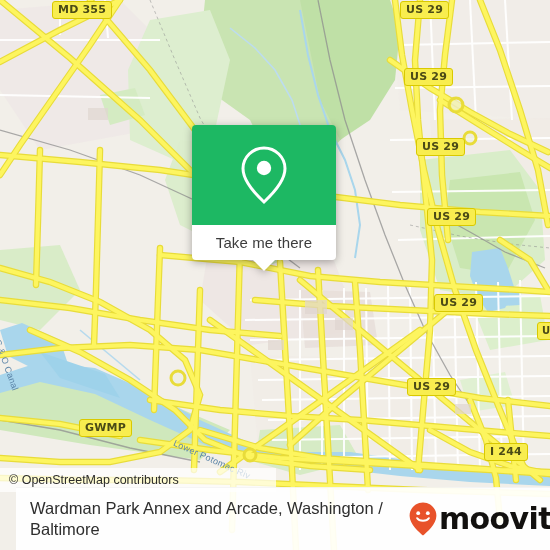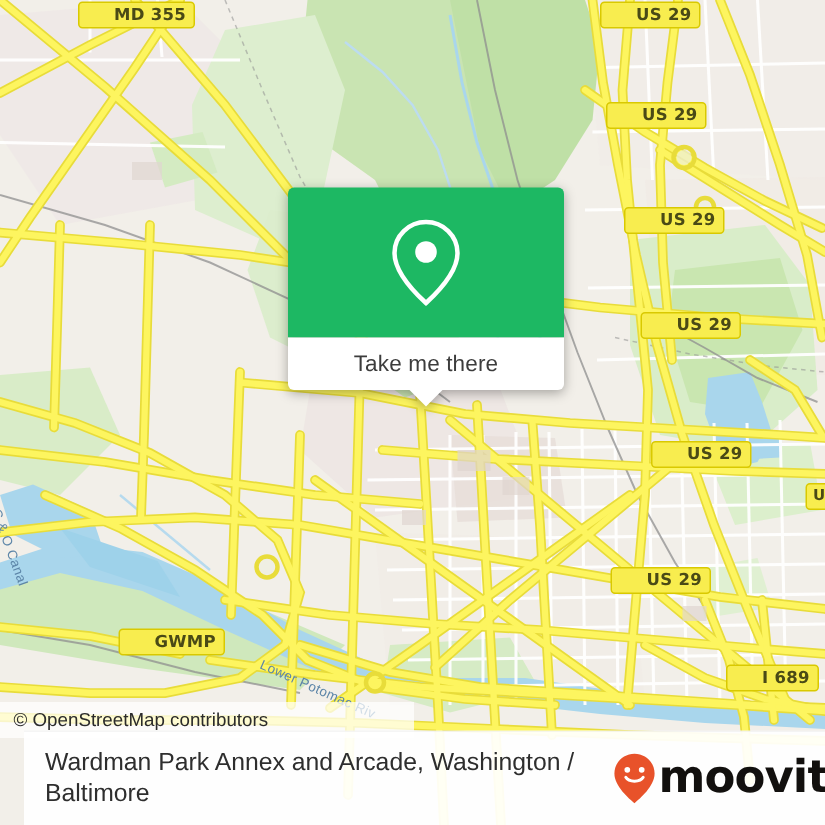--- a/index.html
+++ b/index.html
@@ -34,21 +34,21 @@
   .shield {
     position: absolute;
     background: #f8ed4f;
     border: 1.5px solid #d9c900;
     border-radius: 3px;
     color: #4a4a16;
     font-family: "DejaVu Sans", sans-serif;
     font-weight: 700;
     font-size: 11px;
     line-height: 13px;
-    padding: 1px 5px 2px 23px;
+    padding: 1px 5px 2px 5px;
     letter-spacing: 0.2px;
     white-space: nowrap;
     text-shadow: 0 0 2px #f8ed4f;
   }
   .shield.small { font-size: 10px; padding: 1px 4px 2px 4px; }
 
   
   .water-label {
     position: absolute;
     color: #5c85a8;
@@ -57,21 +57,21 @@
     white-space: nowrap;
     font-style: normal;
     letter-spacing: 0.3px;
   }
 
   
   #popup {
     position: absolute;
     left: 192px;
     top: 125px;
-    width: 184px;
+    width: 144px;
     filter: drop-shadow(0 2px 4px rgba(0,0,0,0.32));
   }
   #popup-body {
     background: #1db863;
     height: 100px;
     border-top-left-radius: 4px;
     border-top-right-radius: 4px;
     display: flex;
     align-items: center;
     justify-content: center;
@@ -365,21 +365,21 @@
     </svg>
 
     <div class="shield" style="left:52px;  top:1px;">MD 355</div>
     <div class="shield" style="left:400px; top:1px;">US 29</div>
     <div class="shield" style="left:404px; top:68px;">US 29</div>
     <div class="shield" style="left:416px; top:138px;">US 29</div>
     <div class="shield" style="left:427px; top:208px;">US 29</div>
     <div class="shield" style="left:434px; top:294px;">US 29</div>
     <div class="shield" style="left:407px; top:378px;">US 29</div>
     <div class="shield small" style="left:537px; top:322px;">US</div>
-    <div class="shield" style="left:484px; top:443px;">I 689</div>
+    <div class="shield" style="left:484px; top:443px;">I 244</div>
     <div class="shield" style="left:79px;  top:419px;">GWMP</div>
 
     <div class="water-label" style="left:176px; top:438px; transform:rotate(24deg); transform-origin:0 0;">Lower Potomac Riv</div>
     <div class="water-label" style="left:2px; top:338px; transform:rotate(70deg); transform-origin:0 0;">C &amp; O Canal</div>
 
     <div id="popup">
       <div id="popup-body">
         <svg id="popup-pin" width="52" height="62" viewBox="0 0 52 62">
           <path d="M26 4 C14.5 4 5 13.2 5 24.6 C5 37.5 19.5 52 26 58 C32.5 52 47 37.5 47 24.6 C47 13.2 37.5 4 26 4 Z" fill="none" stroke="#ffffff" stroke-width="3"></path>
           <circle cx="26" cy="24" r="7.2" fill="#ffffff"></circle>

